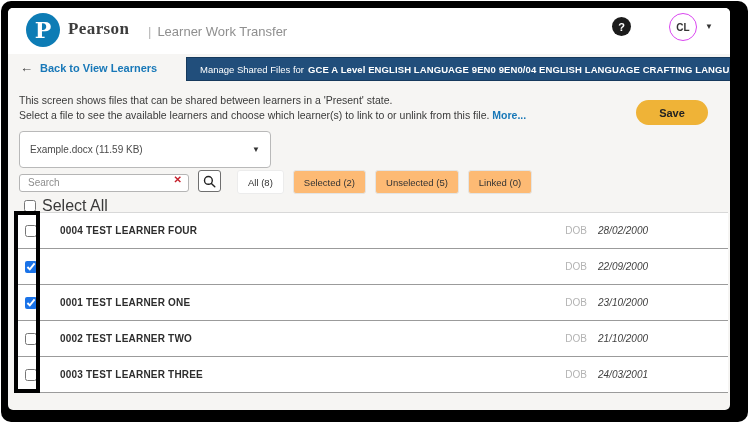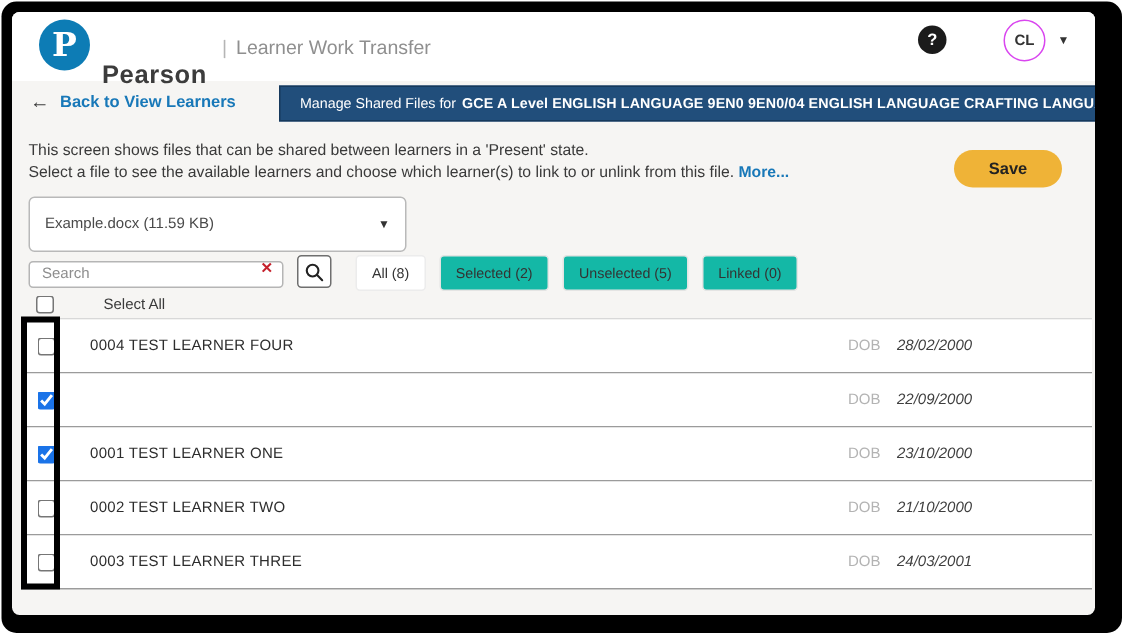--- a/index.html
+++ b/index.html
@@ -6,22 +6,22 @@
     font-family:"Liberation Sans",sans-serif;-webkit-font-smoothing:antialiased;}
   .frame{position:absolute;left:1px;top:1px;width:747px;height:421px;background:#000;border-radius:10px;}
   .content{position:absolute;left:7px;top:7px;width:722px;height:402px;background:#f6f5f3;
     border-radius:5px;overflow:hidden;}
 
   
   .header{position:absolute;left:0;top:0;width:722px;height:46px;background:#ffffff;}
   .logo-circle{position:absolute;left:18px;top:5px;width:34px;height:34px;border-radius:50%;
     background:#0d7cb5;color:#fff;display:flex;align-items:center;justify-content:center;
     font-family:"DejaVu Serif",serif;font-weight:bold;font-size:22px;line-height:1;}
-  .brand{position:absolute;left:60px;top:11px;font-family:Liberation Sans, sans-serif;font-weight:700;
-    font-size:17px;color:#3c3c3c;letter-spacing:.4px;margin-top:21px;}
+  .brand{position:absolute;left:60px;top:11px;font-family:Liberation Serif, serif;font-weight:700;
+    font-size:17px;color:#3c3c3c;letter-spacing:.4px;}
   .app-title{position:absolute;left:140px;top:16px;font-size:13px;color:#8f8f8f;}
   .app-title .pipe{margin-right:6px;color:#b5b5b5;}
   .help-btn{position:absolute;left:604px;top:9px;width:19px;height:19px;border-radius:50%;
     background:#1b1b1b;color:#fff;font-size:11px;font-weight:bold;display:flex;align-items:center;
     justify-content:center;cursor:pointer;}
   .avatar{position:absolute;left:661px;top:5px;width:26px;height:26px;border-radius:50%;
     background:#fff;border:1px solid #d946ef;color:#333;font-size:10px;font-weight:bold;
     display:flex;align-items:center;justify-content:center;cursor:pointer;}
   .avatar-caret{position:absolute;left:697px;top:14px;font-size:8px;color:#333;cursor:pointer;}
 
@@ -55,33 +55,33 @@
   .search-input{width:100%;height:100%;box-sizing:border-box;border:1px solid #b5b5b5;
     border-radius:3px;padding:0 20px 0 8px;font-size:10px;color:#333;
     font-family:"Liberation Sans",sans-serif;outline:none;}
   .search-input::placeholder{color:#8d8d8d;}
   .clear-x{position:absolute;right:7px;top:3px;font-size:10px;font-weight:bold;color:#c5202b;cursor:pointer;line-height:1;}
   .search-btn{position:absolute;left:190px;top:162px;width:23px;height:22px;background:#fff;
     border:1px solid #6f6f6f;border-radius:3px;display:flex;align-items:center;
     justify-content:center;cursor:pointer;box-sizing:border-box;}
   .chips{position:absolute;left:229px;top:162px;display:flex;gap:9px;}
   .chip{height:22px;padding:0 10px;display:flex;align-items:center;border-radius:3px;
-    background:#14b8a6;color:#333;font-size:9.5px;cursor:pointer;border:1px solid #e4e4e3;}
+    background:#fdba74;color:#333;font-size:9.5px;cursor:pointer;border:1px solid #e4e4e3;}
   .chip.active{background:#fff;border-color:#ececec;}
 
   
   .select-all{position:absolute;left:16px;top:189px;display:flex;align-items:center;gap:6px;}
-  .select-all label{font-size:10px;color:#3a3a3a;margin-left:27px;}
+  .select-all label{font-size:16px;color:#3a3a3a;}
   input[type=checkbox]{width:12px;height:12px;accent-color:#1a73e8;margin:0;cursor:pointer;}
 
   
   .table{position:absolute;left:6px;top:204px;width:714px;border-top:1px solid #d8d8d8;}
   .row{height:35px;background:#fff;border-bottom:1px solid #9b9b9b;display:flex;align-items:center;}
   .row .cb{margin-left:11px;}
-  .row .name{margin-left:23px;font-size:10px;font-weight:normal;color:#2d2d2d;letter-spacing:.2px;}
+  .row .name{margin-left:23px;font-size:10px;font-weight:bold;color:#2d2d2d;letter-spacing:.2px;}
   .row .spacer{flex:1;}
   .row .dob-label{font-size:10px;color:#b3b3b3;margin-right:11px;}
   .row .dob{font-size:10px;color:#3f3f3f;width:56px;margin-right:74px;font-style:italic;}
 
   
   .annotation{position:absolute;left:6px;top:203px;width:26px;height:182px;border:4px solid #000;
     box-sizing:border-box;pointer-events:none;z-index:5;}
 </style>
 </head>
 <body>

